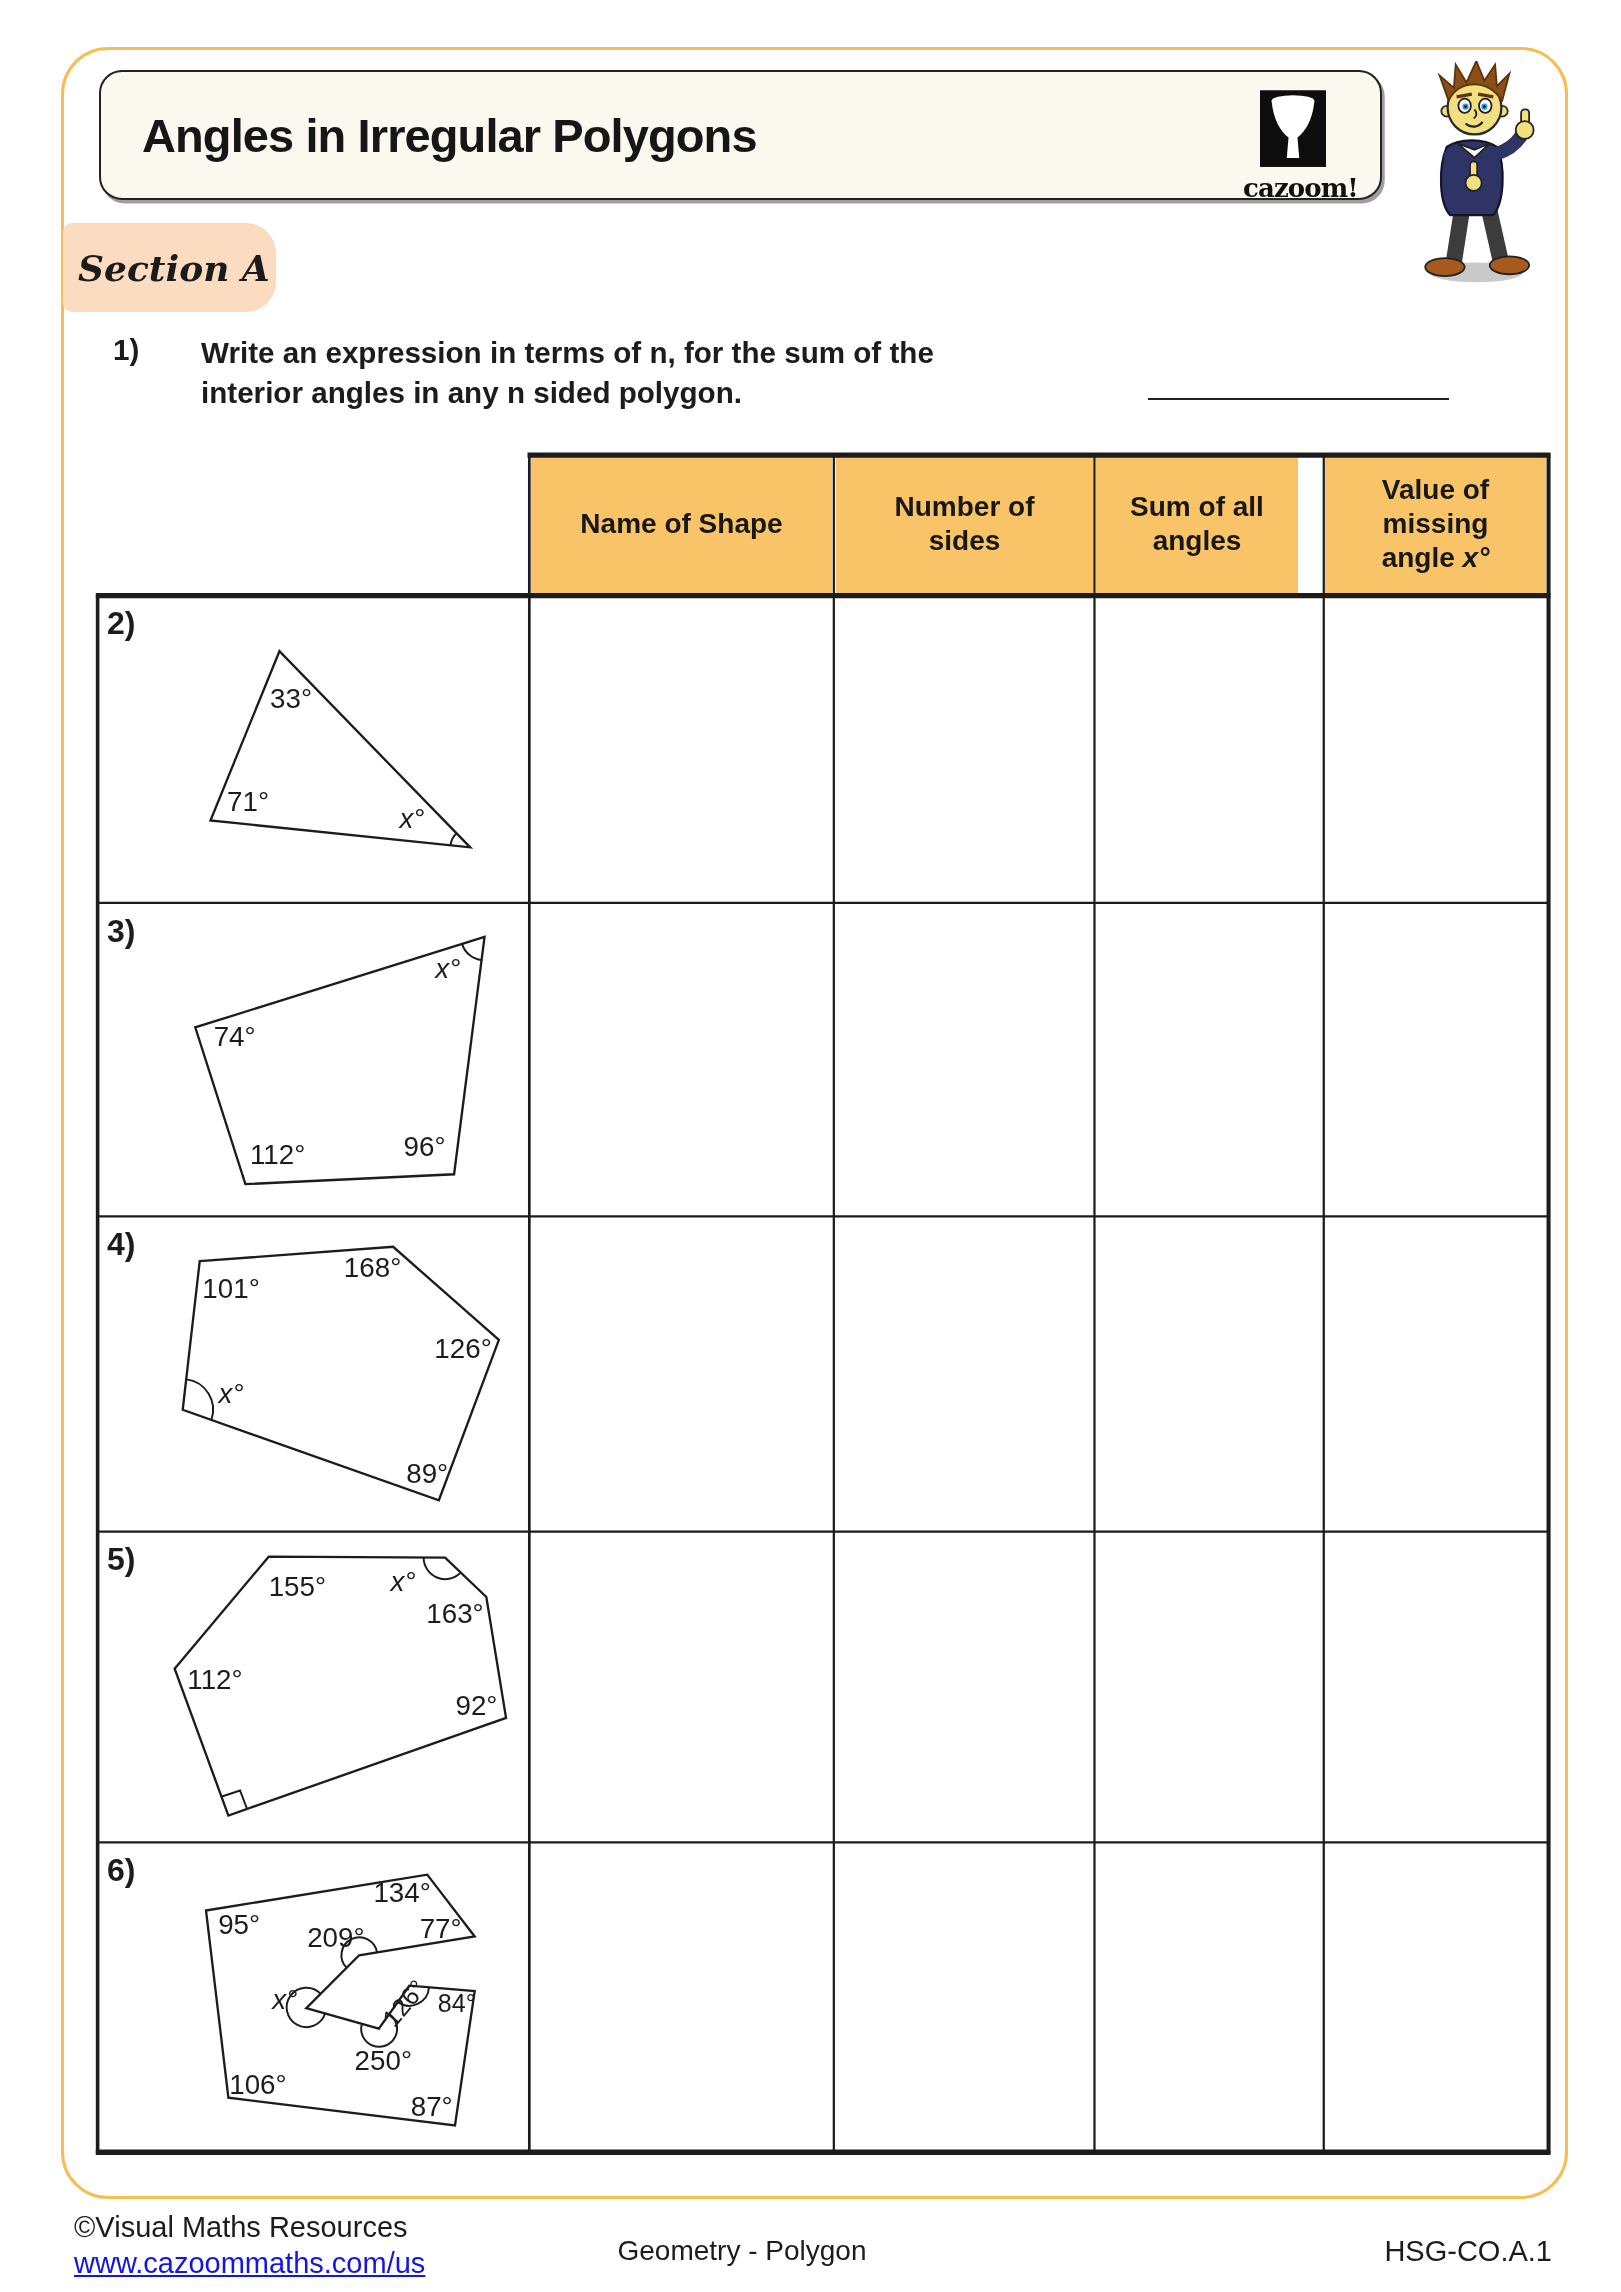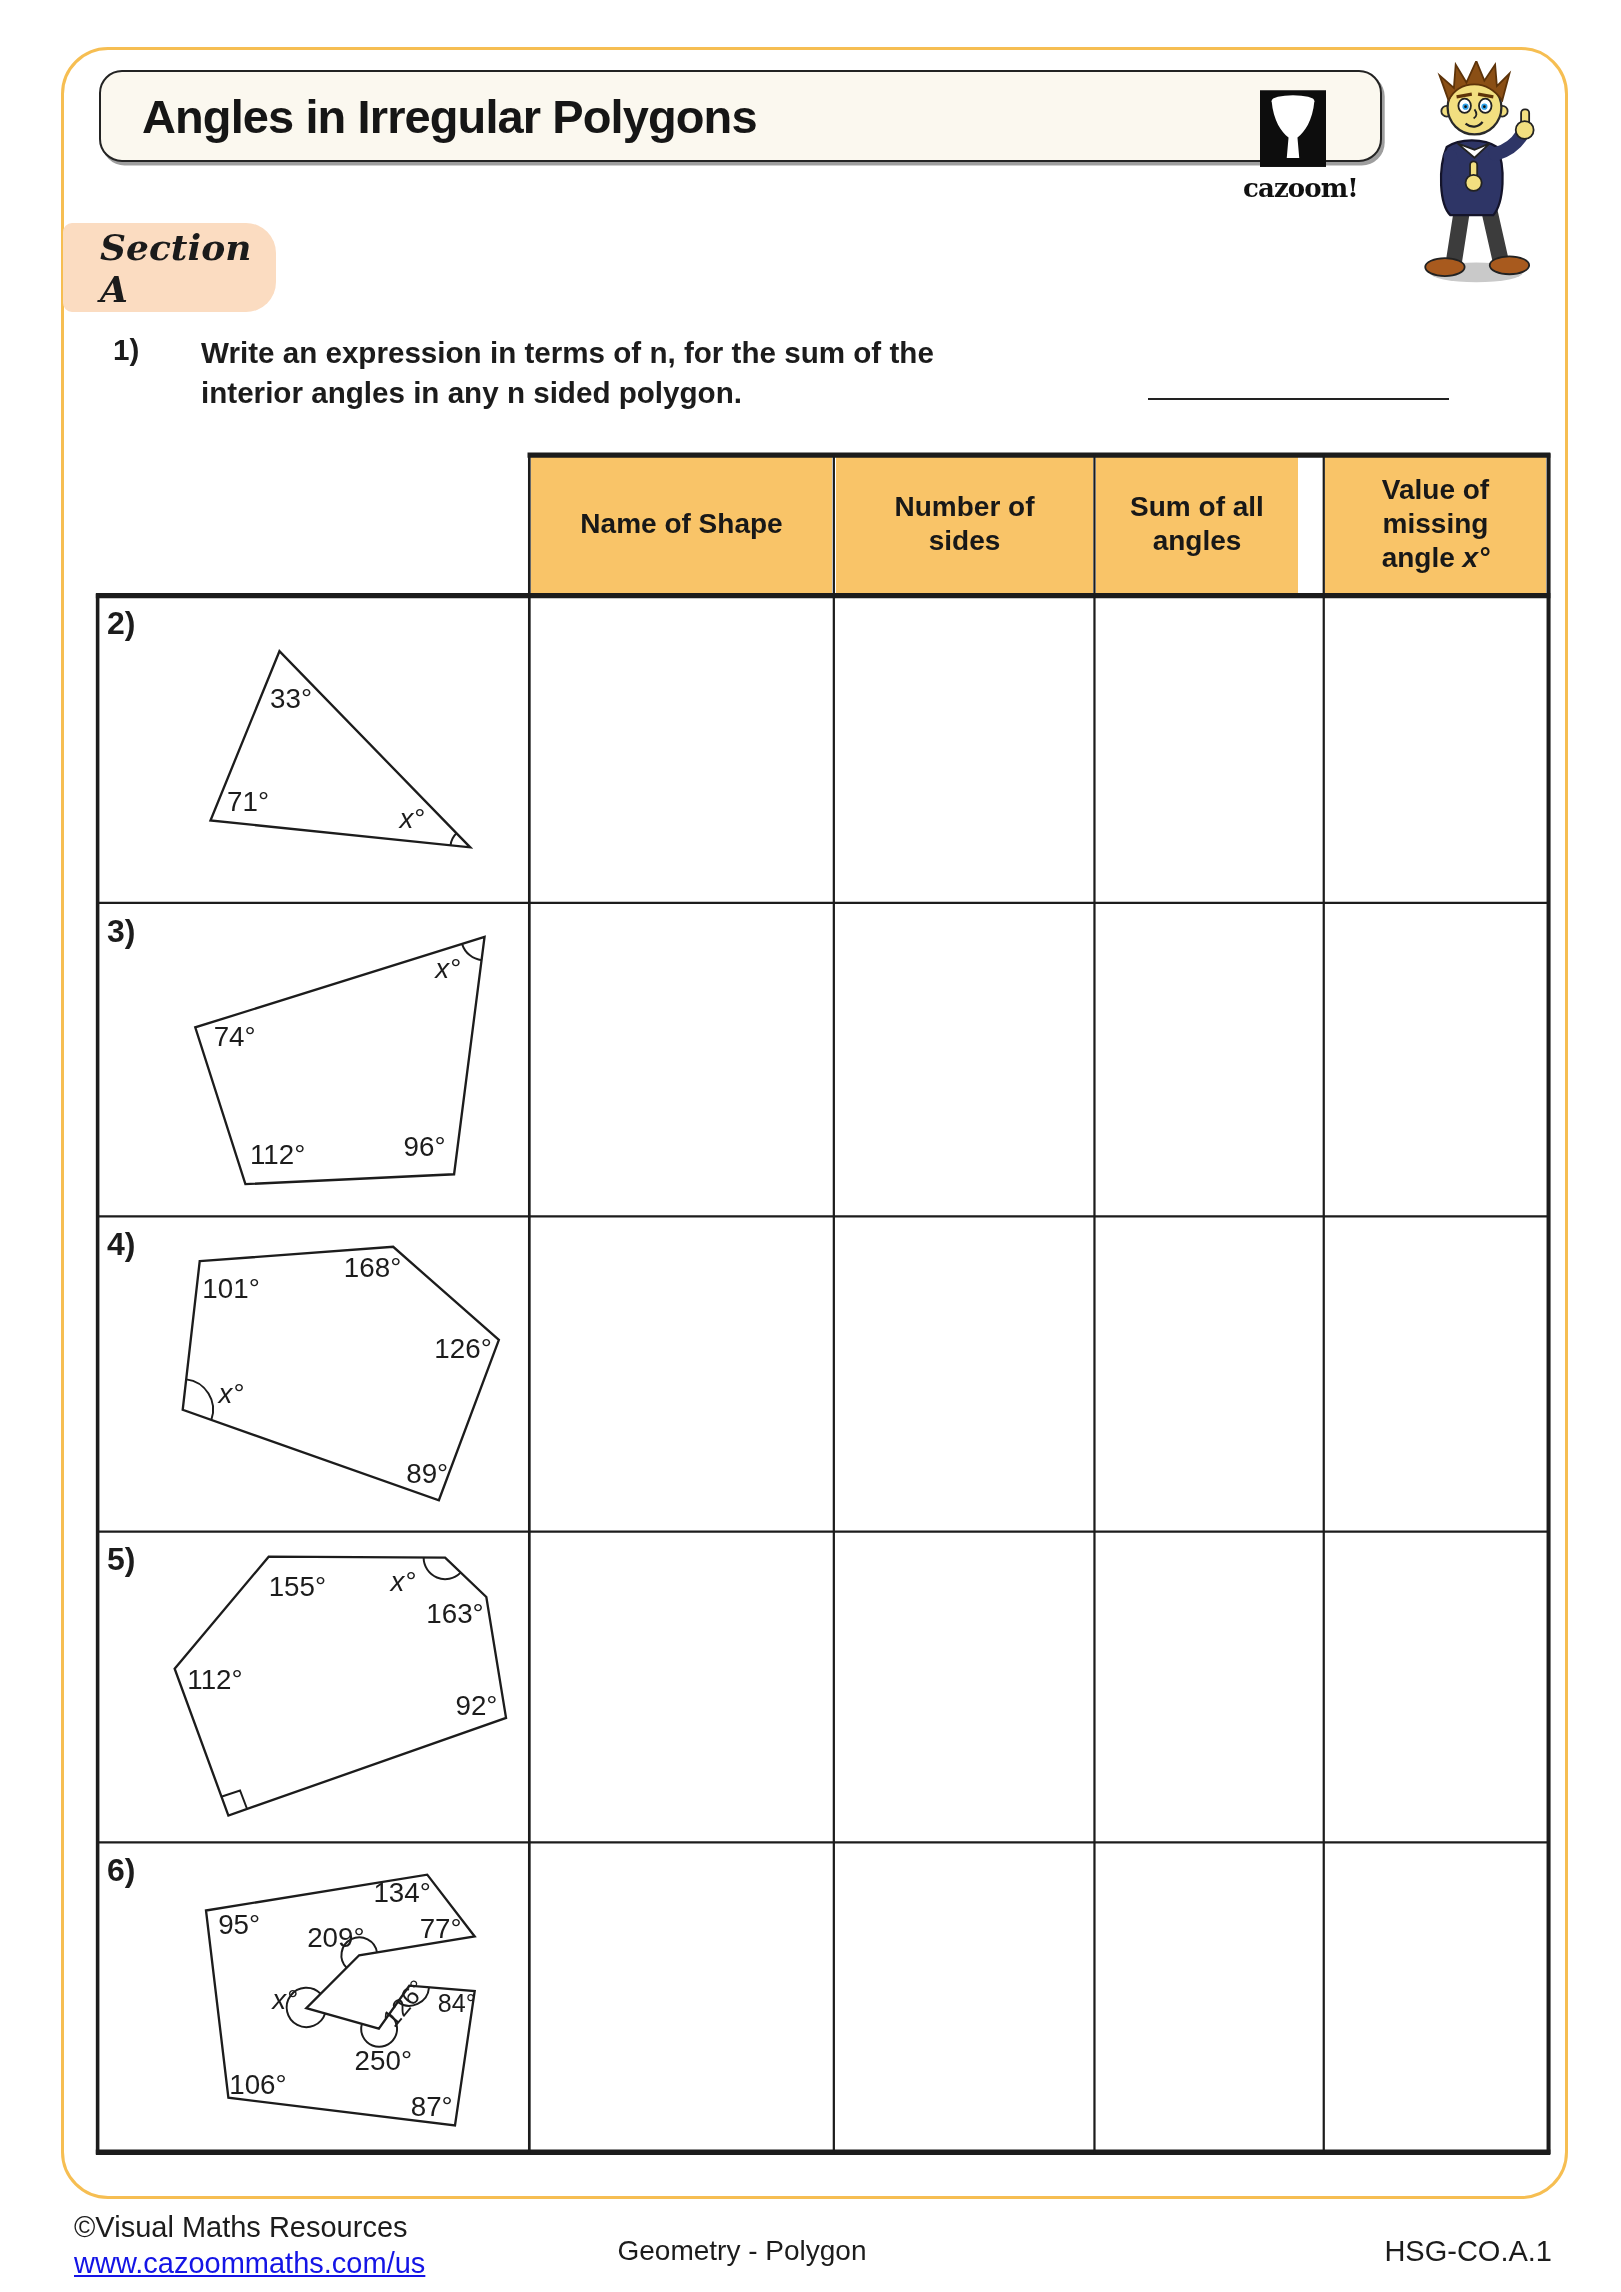--- a/index.html
+++ b/index.html
@@ -1,30 +1,30 @@
 <!DOCTYPE html>
 <html style="font-size:14.3px"><head>
 <meta charset="utf-8">
 <style>
   html,body{margin:0;padding:0;background:#ffffff;}
   .page{position:relative;width:1622px;height:2293px;background:#ffffff;overflow:hidden;
         font-family:"Liberation Sans",sans-serif;color:#1c1c1c;}
   .page-border{position:absolute;left:61px;top:47px;width:1501px;height:2146px;
         border:3.6px solid #F6BE52;border-radius:47px;}
-  .title-box{position:absolute;left:99px;top:70px;width:1283px;height:92px;
+  .title-box{position:absolute;left:99px;top:70px;width:1283px;height:130px;
         background:#FBF8EF;border:2.7px solid #232323;border-radius:23px;
         box-shadow:2.7px 3.6px 0 rgba(40,40,40,0.45);
         display:flex;align-items:center;padding-left:41px;box-sizing:border-box;}
   .title-text{font-size:47px;font-weight:bold;letter-spacing:-0.9px;color:#161616;}
   .logo{position:absolute;left:1243px;top:90px;width:99px;text-align:center;}
   .logo-caption{font-family:"DejaVu Serif",serif;font-weight:bold;font-size:26px;
         letter-spacing:-0.9px;color:#111;margin-top:0.9px;}
   .section-chip{position:absolute;left:63px;top:223px;width:213px;height:89px;
         background:#FBDCC1;border-radius:9px 30px 30px 9px;
-        display:flex;align-items:center;padding-left:37px;box-sizing:border-box;}
+        display:flex;align-items:center;padding-left:15px;box-sizing:border-box;}
   .section-text{font-family:"DejaVu Serif",serif;font-style:italic;font-weight:bold;
         font-size:36px;color:#1b1b1b;}
   .q1-num{position:absolute;left:113px;top:333px;font-size:29.6px;font-weight:bold;}
   .q1-text{position:absolute;left:201px;top:333px;font-size:29.6px;font-weight:bold;line-height:40px;}
   .answer-line{position:absolute;left:1148px;top:398px;width:301px;border-top:2.7px solid #222;}
   .hdr-cell{position:absolute;top:455px;height:138px;background:#F9C468;z-index:1;
         display:flex;flex-direction:column;align-items:center;justify-content:center;
         font-size:28px;font-weight:bold;line-height:34px;color:#181818;text-align:center;}
   .hc1{left:531px;width:301px;}
   .hc2{left:836px;width:257px;}

